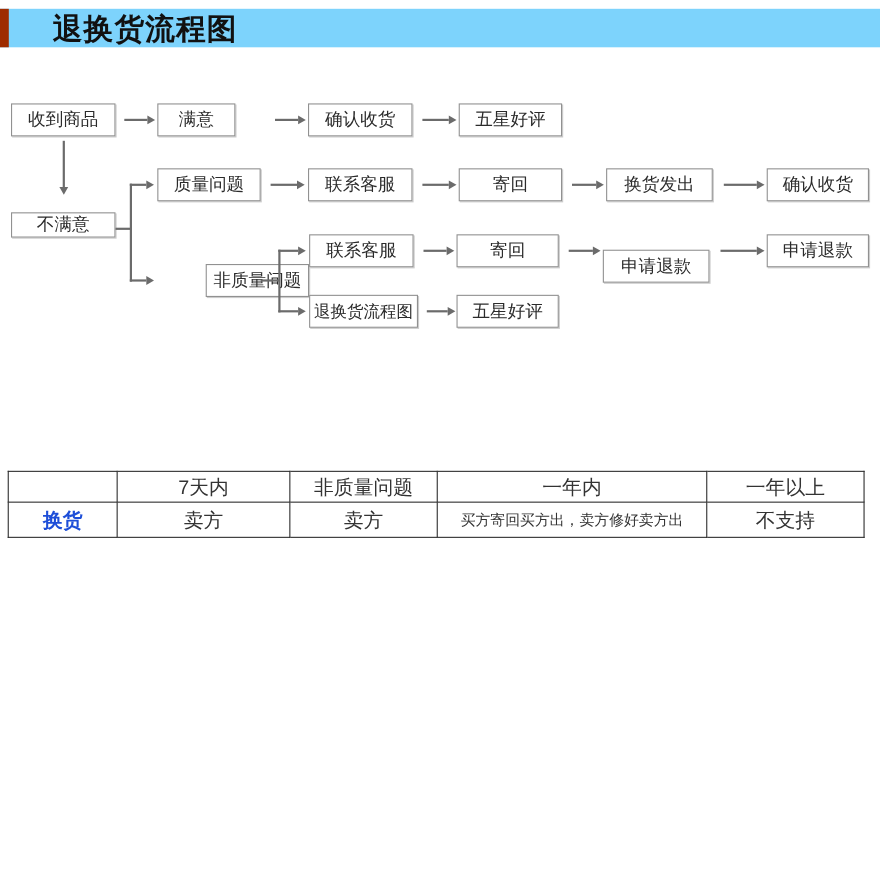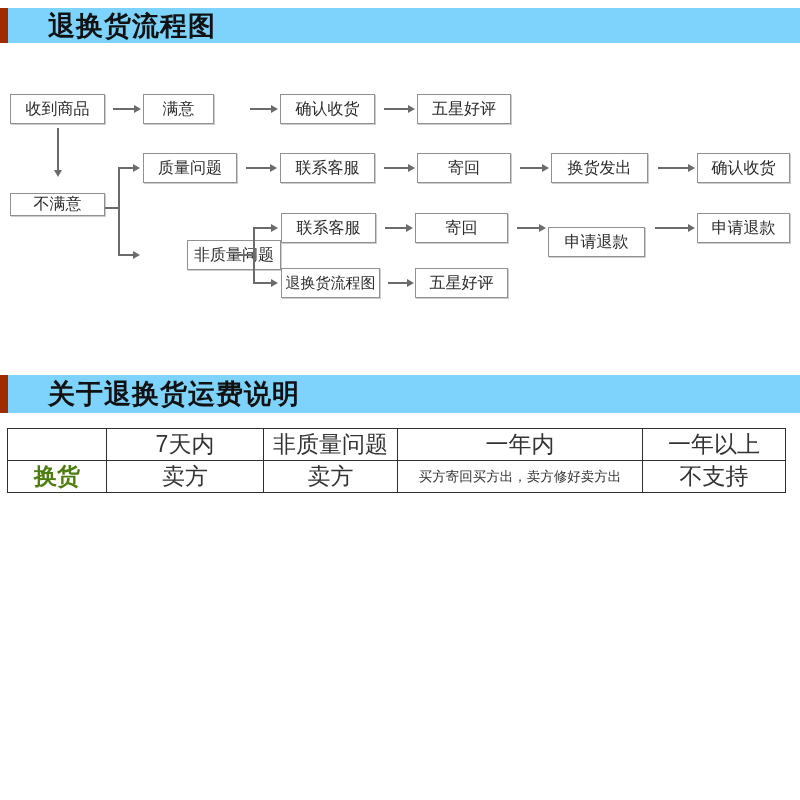--- a/index.html
+++ b/index.html
@@ -99,29 +99,29 @@
     top: 428px;
     width: 778px;
     border-collapse: collapse;
     table-layout: fixed;
   }
   .fee-table th, .fee-table td {
     border: 1.5px solid #2e2e2e;
     text-align: center;
     vertical-align: middle;
     font-weight: normal;
-    font-size: 23px;
+    font-size: 18px;
     color: #333;
     overflow: hidden;
     white-space: nowrap;
   }
   .fee-table tr.hdr  { height: 28px; }
   .fee-table tr.mid  { height: 32px; }
   .fee-table tr.bot  { height: 34px; }
-  .fee-table .rowlabel { font-weight: bold; color: #4d7c0f; }
+  .fee-table .rowlabel { font-weight: bold; color: #1d4ed8; }
   .fee-table td.small { font-size: 13.5px; font-family: Liberation Serif, serif; }
   .fee-table td.merged { font-size: 17px; }
 </style>
 </head>
 <body>
 
 <div class="page">
 
   <div class="banner" style="top:8px; height:35px;">
     <div class="banner-strip"></div>
@@ -174,24 +174,20 @@
     <div class="harrow" style="left:385px; top:227px; width:21px;"></div>
     <div class="harrow" style="left:517px; top:227px; width:22px;"></div>
     <div class="harrow" style="left:655px; top:227px; width:33px;"></div>
 
     <div class="fbox" style="left:281px; top:268px; width:99px; height:30px; font-size:15px;">退换货流程图</div>
     <div class="fbox" style="left:415px; top:268px; width:93px; height:30px;">五星好评</div>
 
     <div class="harrow" style="left:388px; top:282px; width:19px;"></div>
   </div>
 
-  <div class="banner" style="top:375px; height:38px;">
-    <div class="banner-strip"></div>
-    <div class="banner-title">关于退换货运费说明</div>
-  </div>
 
   <table class="fee-table">
     <colgroup>
       <col style="width:99px">
       <col style="width:157px">
       <col style="width:134px">
       <col style="width:245px">
       <col style="width:143px">
     </colgroup>
     <tbody>

